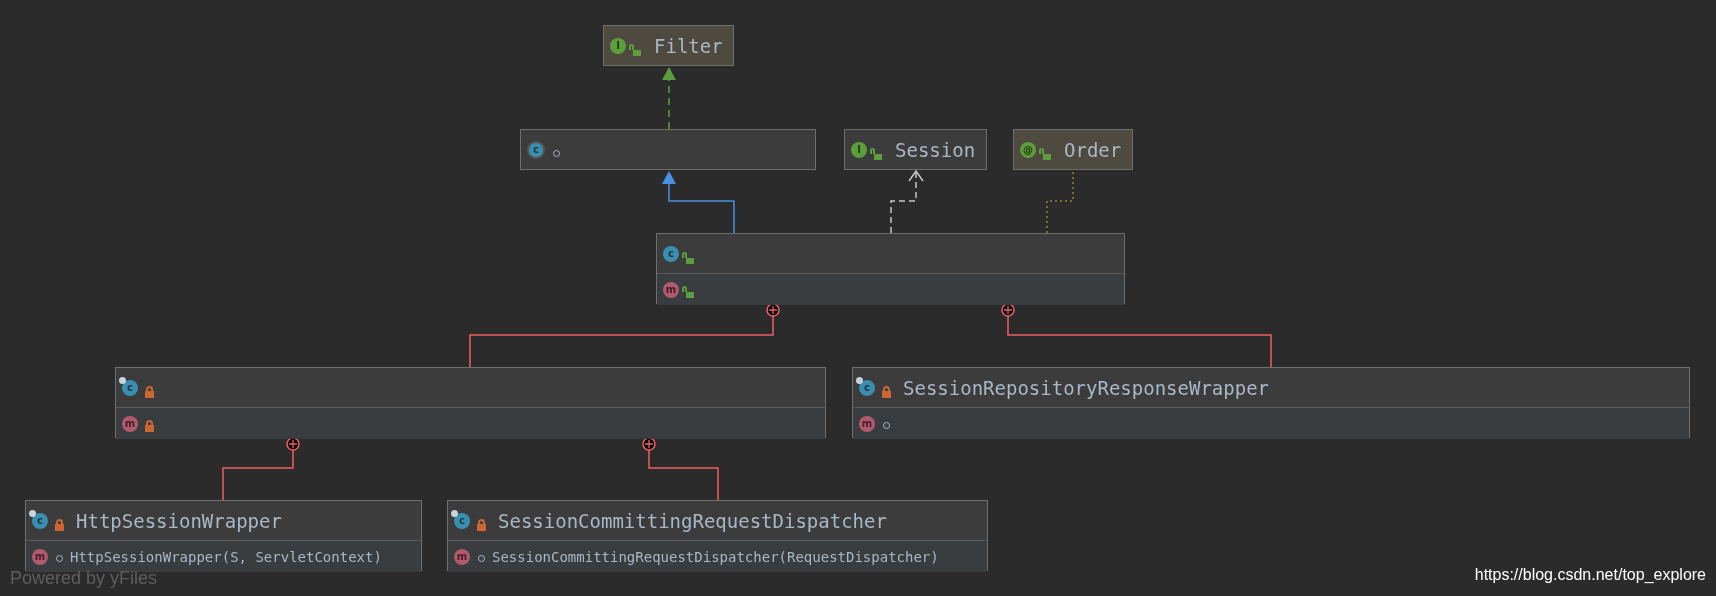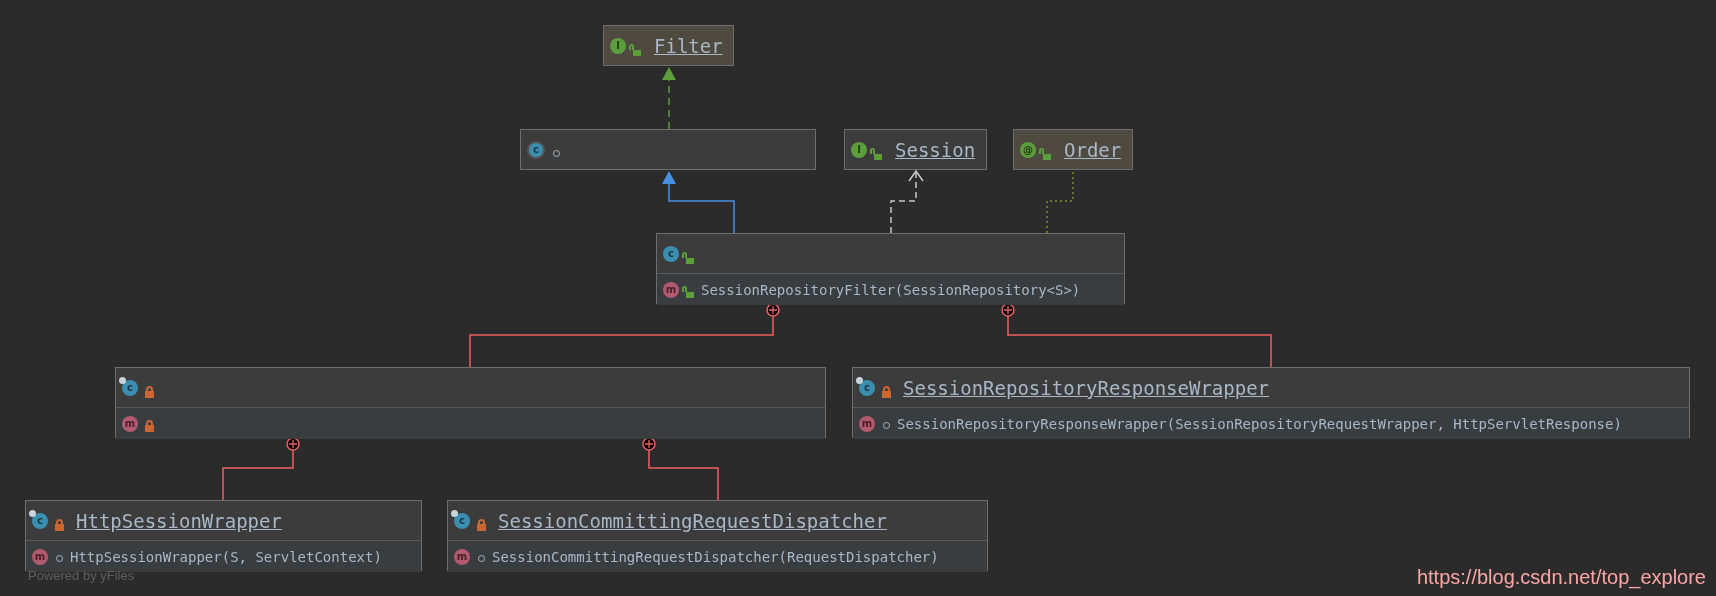--- a/index.html
+++ b/index.html
@@ -33,23 +33,23 @@
   .b-c.abs { border:2px solid #555; width:14px; height:14px; }
   .b-m { background:#b0596f; color:#4a2028; }
   .b-at { background:#5c9e3c; color:#243a18; }
   .pin { position:absolute; left:-3px; top:-3px; width:7px; height:7px; border-radius:50%; background:#c9d3dc; }
   .vis { display:inline-block; width:14px; text-align:center; margin:0 4px; flex:none; }
   .lock-open { display:inline-block; width:8px; height:6px; background:#5c9e3c; position:relative; top:3px; }
   .lock-open::before { content:""; position:absolute; left:-4px; top:-6px; width:5px; height:6px; border:2px solid #5c9e3c; border-bottom:none; border-radius:4px 4px 0 0; box-sizing:border-box;}
   .lock-closed { display:inline-block; width:9px; height:7px; background:#cc6633; position:relative; top:3px; }
   .lock-closed::before { content:""; position:absolute; left:1px; top:-5px; width:7px; height:6px; border:2px solid #cc6633; border-bottom:none; border-radius:4px 4px 0 0; box-sizing:border-box;}
   .pkg { display:inline-block; width:5px; height:5px; border:1.5px solid #a9b7c6; border-radius:50%; }
-  .label { margin-left:6px;text-decoration:underline; }
-  .wm1 { position:absolute; left:28px; top:568px; font-family:"Liberation Sans",sans-serif; font-size:13px; color:#5e5e5e; }
-  .wm2 { position:absolute; right:10px; top:566px; font-family:"Liberation Sans",sans-serif; font-size:20px; color:#fca5a5; }
+  .label { margin-left:6px; }
+  .wm1 { position:absolute; left:10px; top:568px; font-family:"Liberation Sans",sans-serif; font-size:18px; color:#5e5e5e; }
+  .wm2 { position:absolute; right:10px; top:566px; font-family:"Liberation Sans",sans-serif; font-size:16px; color:#ffffff; }
 </style>
 </head>
 <body>
 
 <svg class="edges">
   <defs>
     <marker id="triGreen" markerWidth="14" markerHeight="14" refX="7" refY="13" orient="0">
         <path d="M0,13 L7,0 L14,13 Z" fill="#5c9e3c"></path>
       </marker>
   </defs>
@@ -128,21 +128,20 @@
 </div>
 
 <div class="node" style="left:656px;top:233px;width:469px;height:71px;">
   <div class="hdr">
     <span class="badge b-c">c</span>
     <span class="vis"><span class="lock-open"></span></span>
   </div>
   <div class="mrow">
     <span class="badge b-m">m</span>
     <span class="vis"><span class="lock-open"></span></span>
-    <span>SessionRepositoryFilter(SessionRepository&lt;S&gt;)</span>
   </div>
 </div>
 
 <div class="node" style="left:115px;top:367px;width:711px;height:71px;">
   <div class="hdr">
     <span class="badge b-c">
         <span class="pin"></span>
         <span>c</span>
       </span>
     <span class="vis"><span class="lock-closed"></span></span>
@@ -158,21 +157,20 @@
     <span class="badge b-c">
         <span class="pin"></span>
         <span>c</span>
       </span>
     <span class="vis"><span class="lock-closed"></span></span>
     <span class="label">SessionRepositoryResponseWrapper</span>
   </div>
   <div class="mrow">
     <span class="badge b-m">m</span>
     <span class="vis"><span class="pkg"></span></span>
-    <span>SessionRepositoryResponseWrapper(SessionRepositoryRequestWrapper, HttpServletResponse)</span>
   </div>
 </div>
 
 <div class="node" style="left:25px;top:500px;width:397px;height:71px;">
   <div class="hdr">
     <span class="badge b-c">
         <span class="pin"></span>
         <span>c</span>
       </span>
     <span class="vis"><span class="lock-closed"></span></span>

